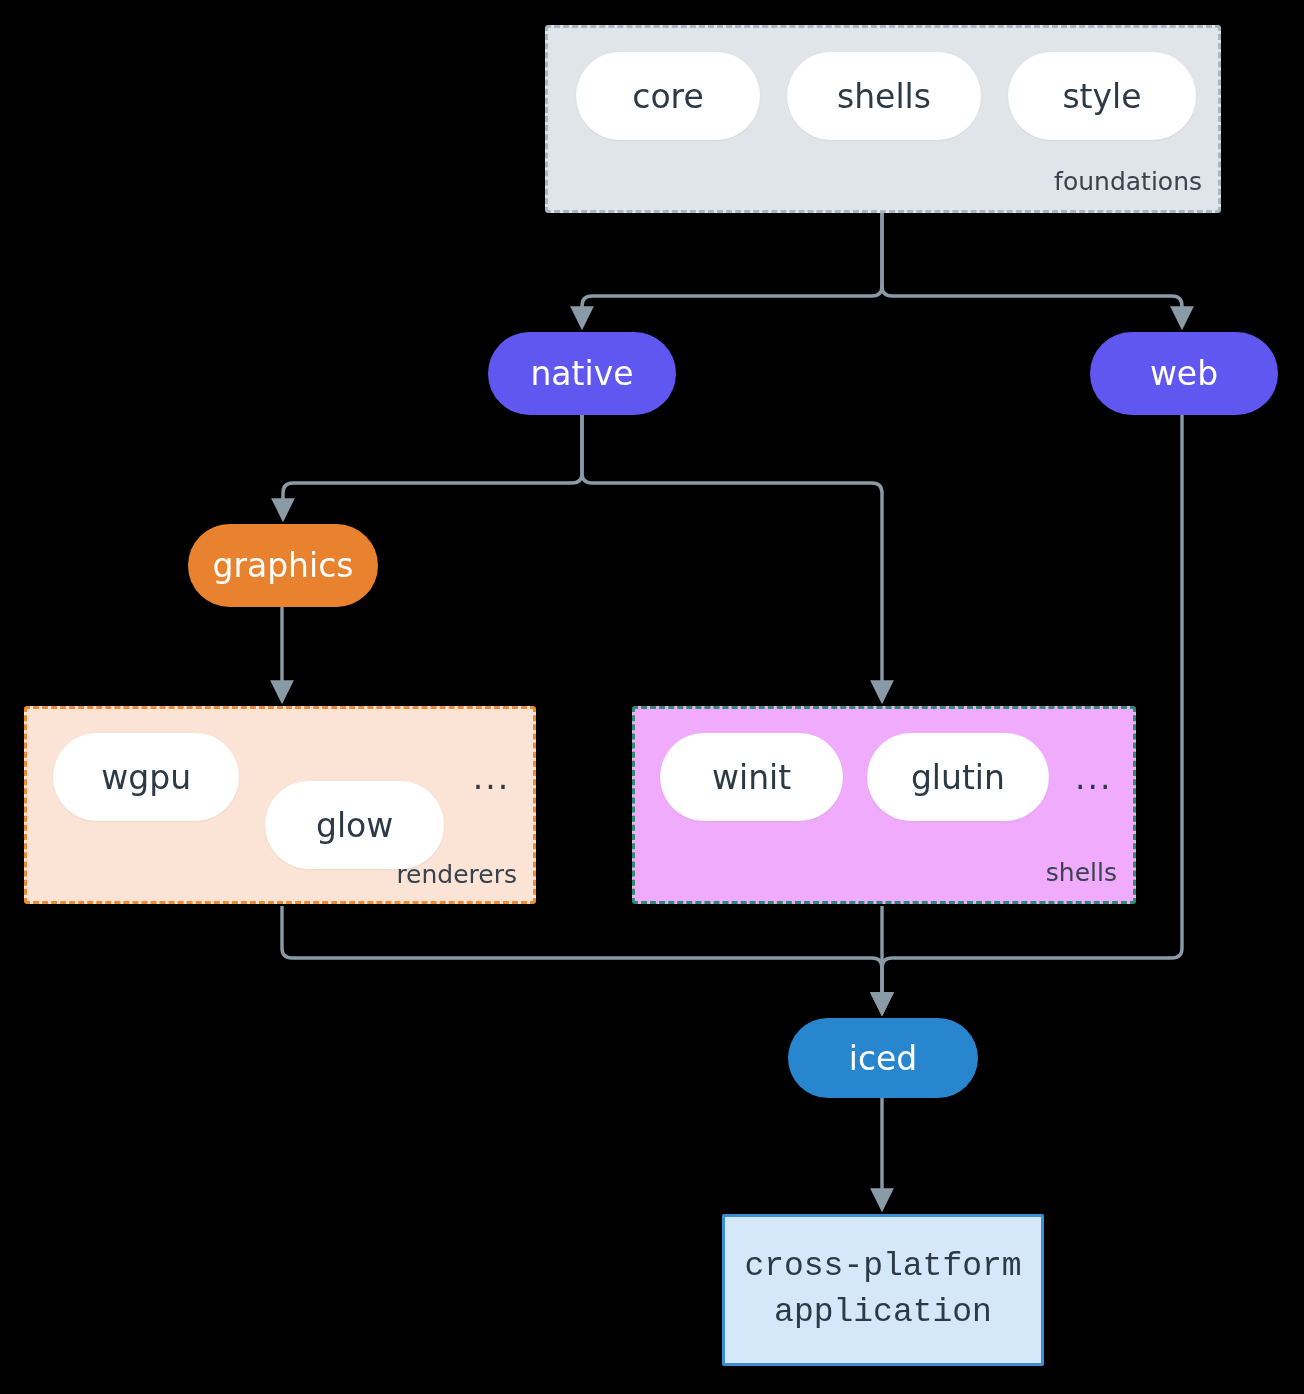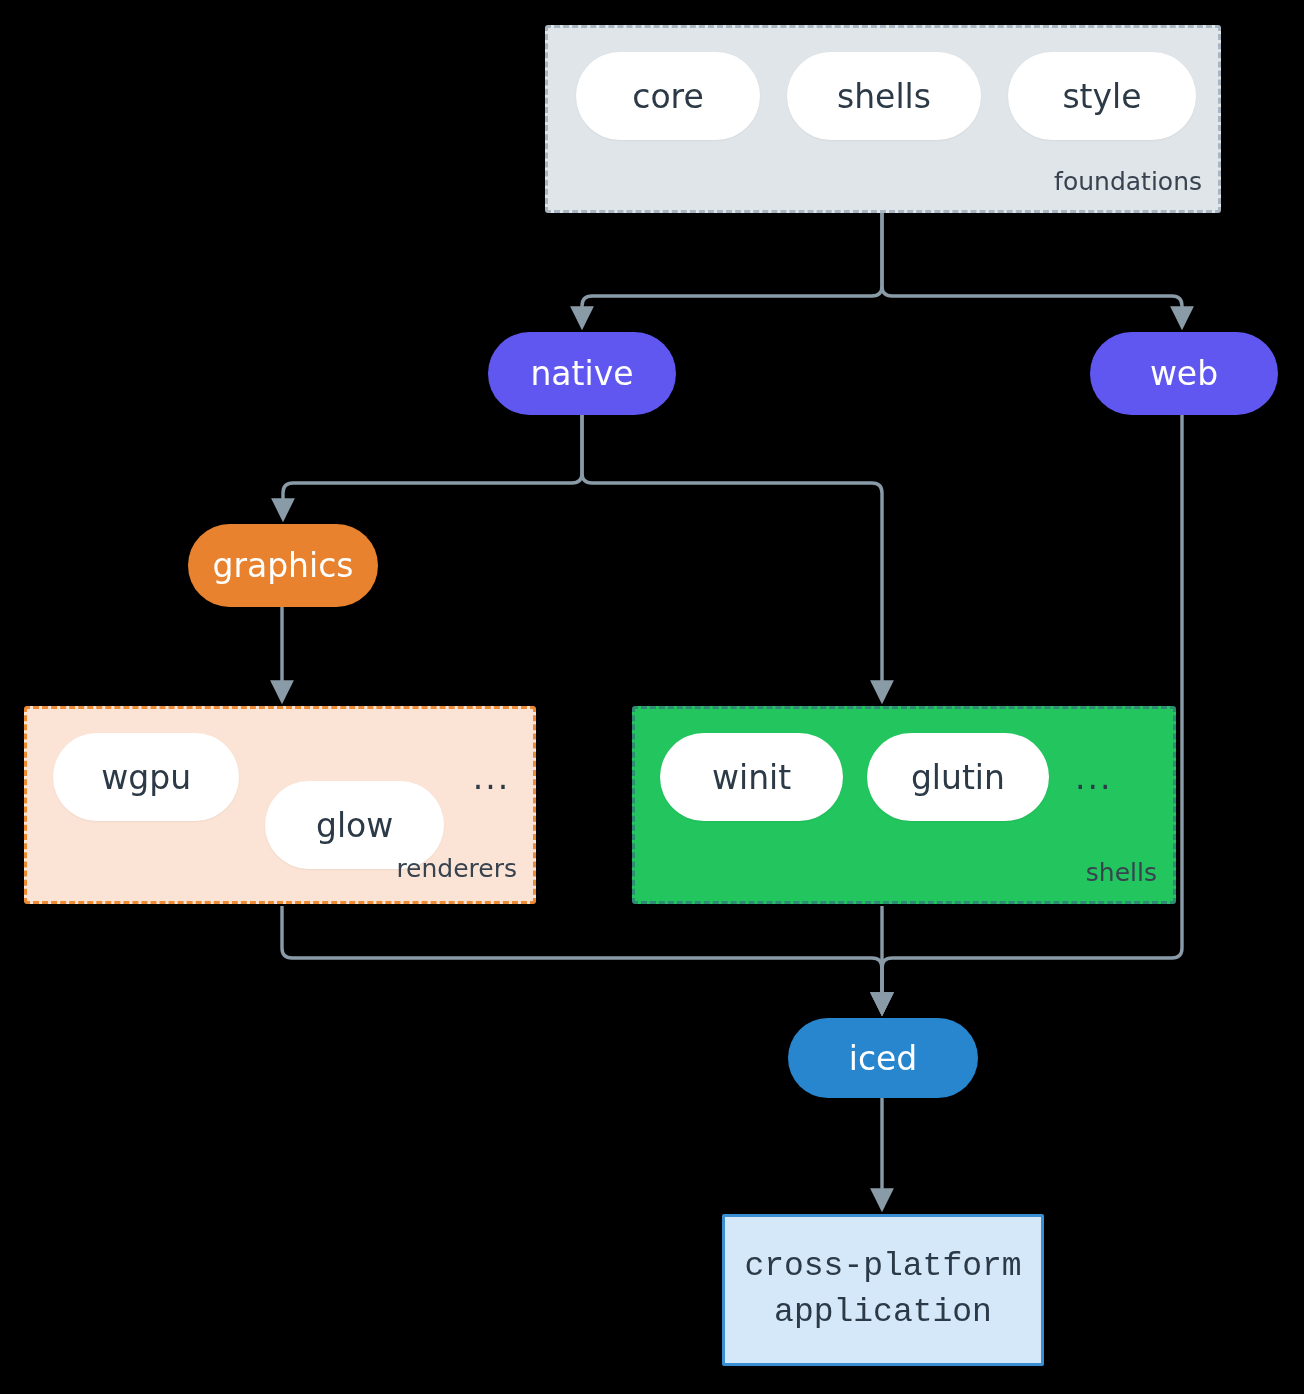--- a/index.html
+++ b/index.html
@@ -58,23 +58,23 @@
     top: 706px;
     width: 512px;
     height: 198px;
     background: #fbe4d5;
     border-color: #ec8b33;
     border-radius: 3px;
   }
   #group-shells {
     left: 632px;
     top: 706px;
-    width: 544px;
+    width: 504px;
     height: 198px;
-    background: #22c55e;
+    background: #f0abfc;
     border-color: #2e8b74;
     border-radius: 3px;
   }
 
   
   .chip {
     box-sizing: border-box;
     background: #ffffff;
     border-radius: 999px;
     display: flex;
@@ -206,21 +206,21 @@
   <div class="pill-node" id="node-web">web</div>
 
   <div class="pill-node" id="node-graphics">graphics</div>
 
   <div class="group-box" id="group-renderers">
     <div class="group-pills" style="left:26px; top:24px; width:460px; height:90px; gap:26px;">
       <div class="chip" style="width:190px;">wgpu</div>
       <div class="chip" style="width:182px;margin-top:48px;">glow</div>
       <div class="chip-ellipsis" style="width:44px; height:88px;">...</div>
     </div>
-    <div class="group-label" style="right:16px; bottom:18px;">renderers</div>
+    <div class="group-label" style="right:16px; bottom:12px;">renderers</div>
   </div>
 
   <div class="group-box" id="group-shells">
     <div class="group-pills" style="left:25px; top:24px; width:455px; height:90px; gap:24px;">
       <div class="chip" style="width:190px;">winit</div>
       <div class="chip" style="width:188px;">glutin</div>
       <div class="chip-ellipsis" style="width:44px; height:88px;">...</div>
     </div>
     <div class="group-label" style="right:16px; bottom:14px;">shells</div>
   </div>

